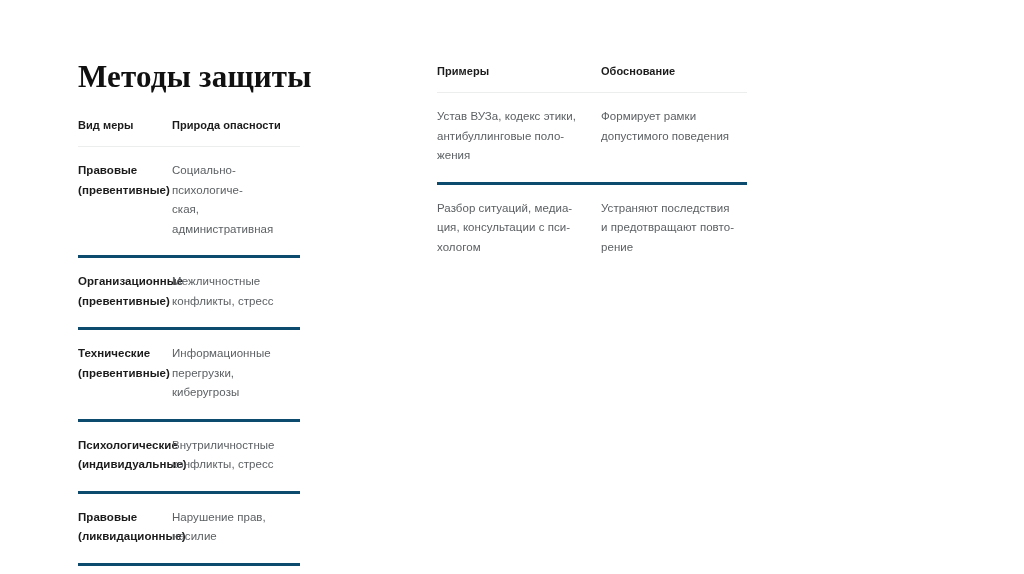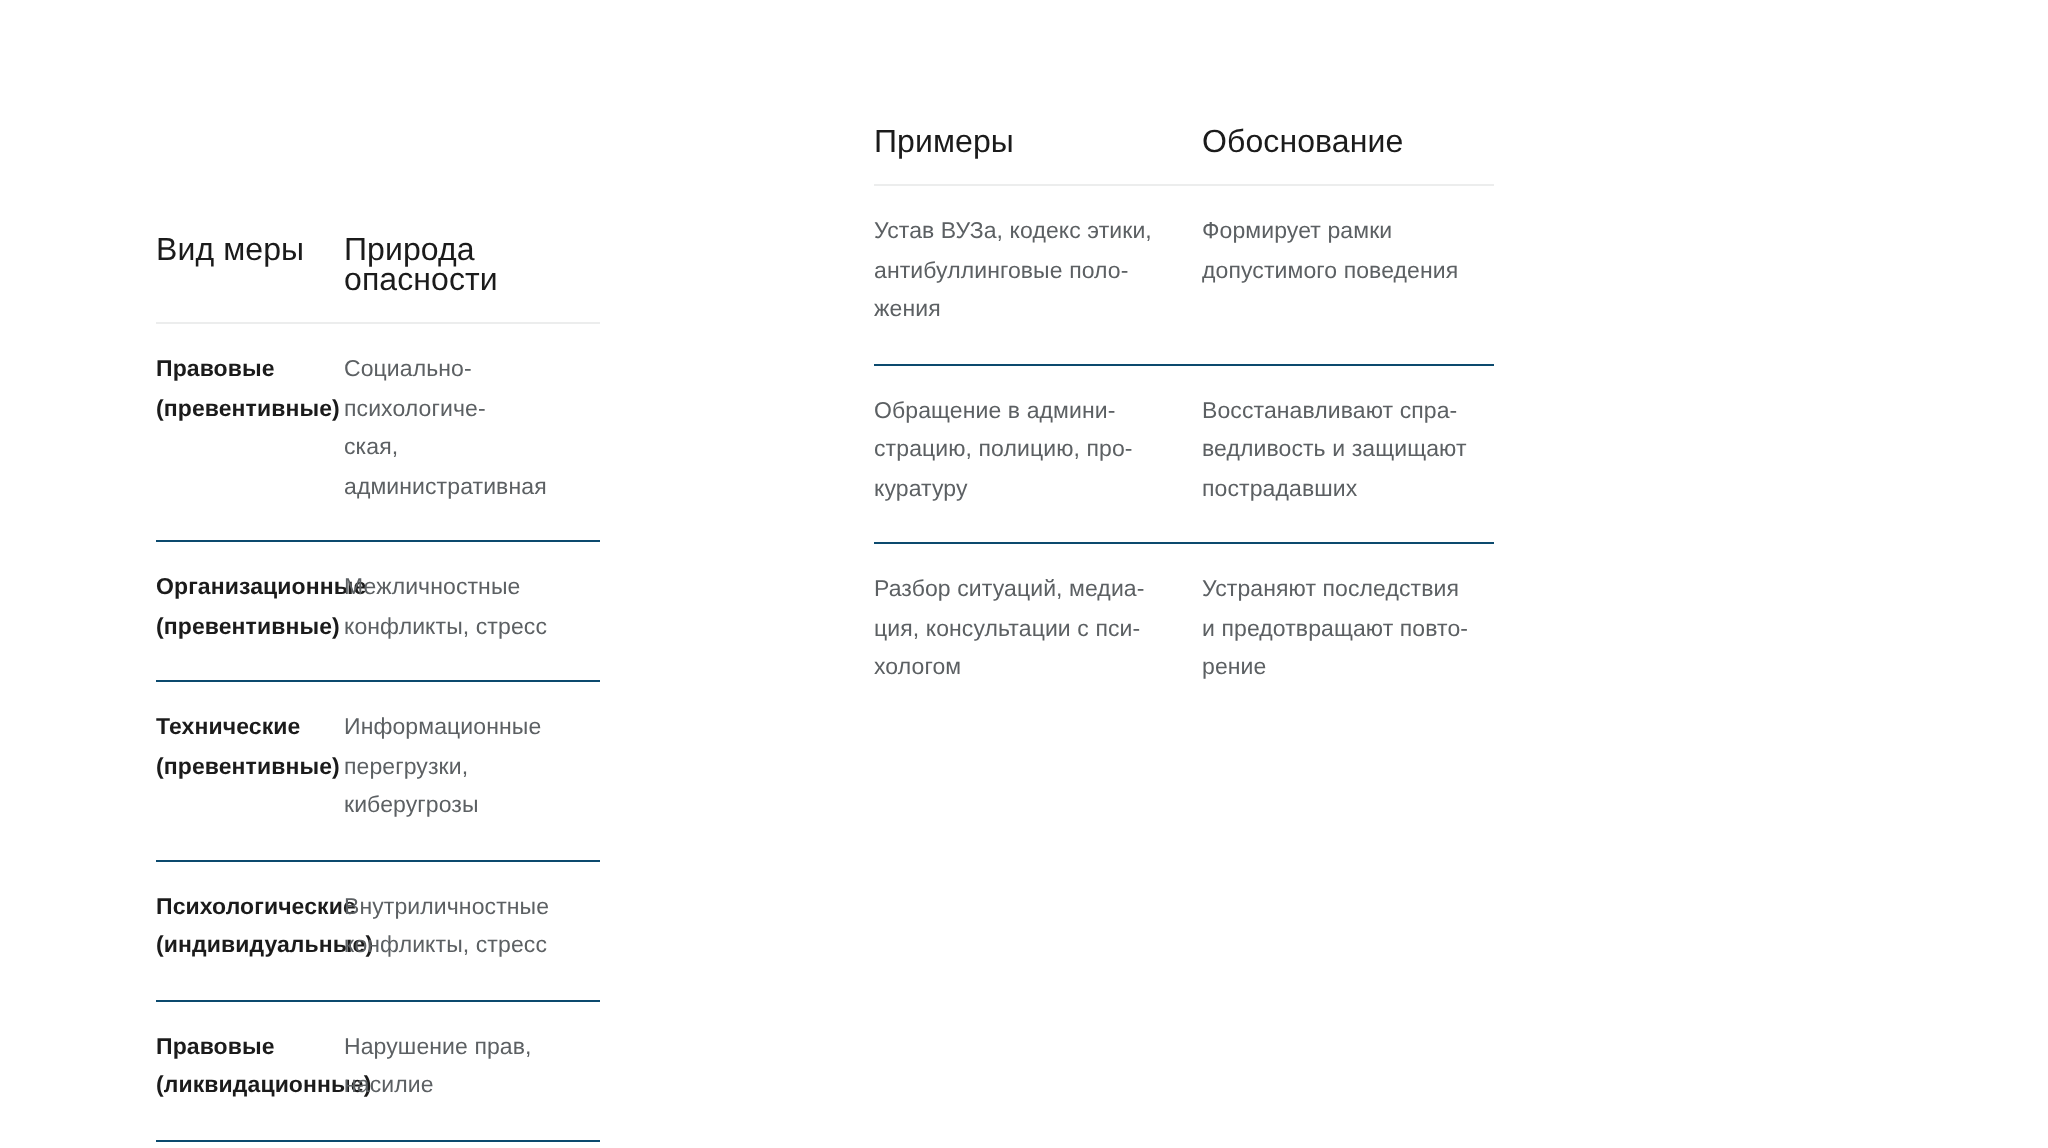--- a/index.html
+++ b/index.html
@@ -52,34 +52,34 @@
 
   .tbl th,
   .tbl td {
     text-align: left;
     vertical-align: top;
     padding: 0;
     background: transparent;
   }
 
   .tbl th {
-    font-size: 16px;
+    font-size: 11px;
     line-height: 15px;
-    font-weight: normal;
+    font-weight: bold;
     color: #1b1b1b;
     padding-bottom: 13px;
     border-bottom: 1px solid #eceded;
     letter-spacing: 0.05px;
   }
 
   .tbl tbody td {
     font-size: 11.5px;
     line-height: 19.5px;
     color: #5c6063;
-    border-bottom: 1px solid #0c4a6e;
+    border-bottom: 3px solid #0c4a6e;
     padding-top: 14px;
     padding-bottom: 16px;
     letter-spacing: 0.05px;
   }
 
   .tbl tbody tr:last-child td {
     border-bottom: 0;
   }
 
   
@@ -104,20 +104,21 @@
     width: 300px;
   }
   #panel-examples .c1 { width: 154px; padding-right: 10px; }
   #panel-examples .c2 { width: 146px; }
 </style>
 </head>
 <body>
 
 <div class="page">
 
+  <h1 class="doc-title">Методы защиты</h1>
 
   <div class="table-panel" id="panel-measures">
     <table class="tbl">
       <thead>
         <tr>
           <th class="c1">Вид меры</th>
           <th class="c2">Природа опасности</th>
         </tr>
       </thead>
       <tbody id="measures-body">
@@ -170,28 +171,20 @@
       </thead>
       <tbody id="examples-body">
           <tr>
             <td class="c1" style="white-space: pre-line;">Устав ВУЗа, кодекс этики,
 антибуллинговые поло-
 жения</td>
             <td class="c2" style="white-space: pre-line;">Формирует рамки
 допустимого поведения</td>
           </tr>
           <tr>
-            <td class="c1" style="white-space: pre-line;">Обращение в админи-
-страцию, полицию, про-
-куратуру</td>
-            <td class="c2" style="white-space: pre-line;">Восстанавливают спра-
-ведливость и защищают
-пострадавших</td>
-          </tr>
-          <tr>
             <td class="c1" style="white-space: pre-line;">Разбор ситуаций, медиа-
 ция, консультации с пси-
 хологом</td>
             <td class="c2" style="white-space: pre-line;">Устраняют последствия
 и предотвращают повто-
 рение</td>
           </tr>
         </tbody>
     </table>
   </div>

